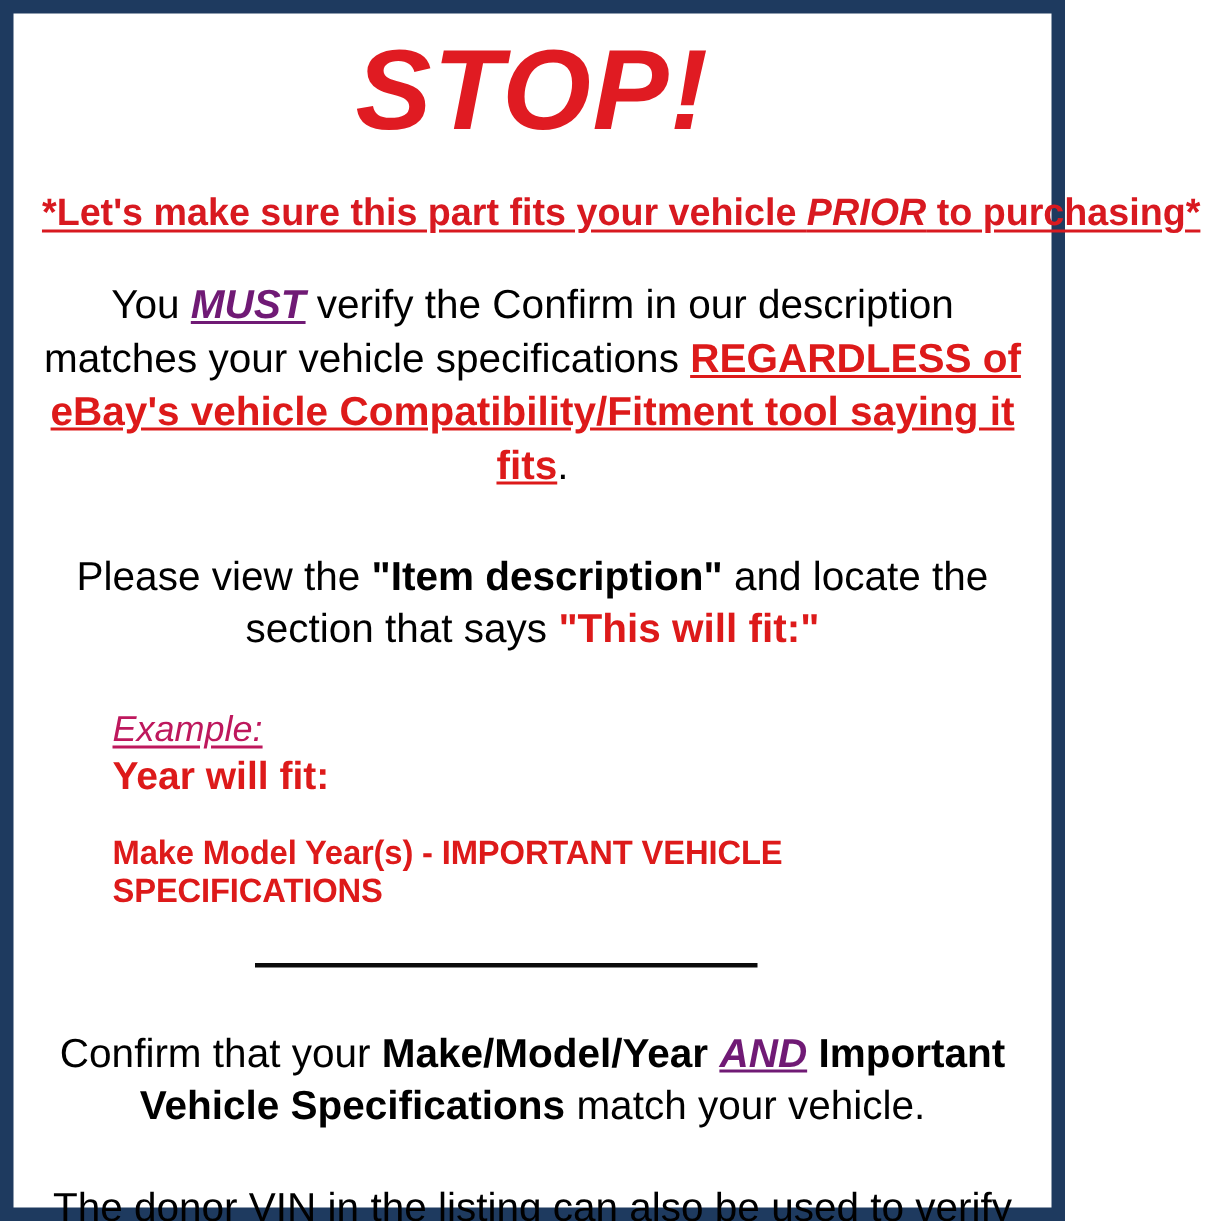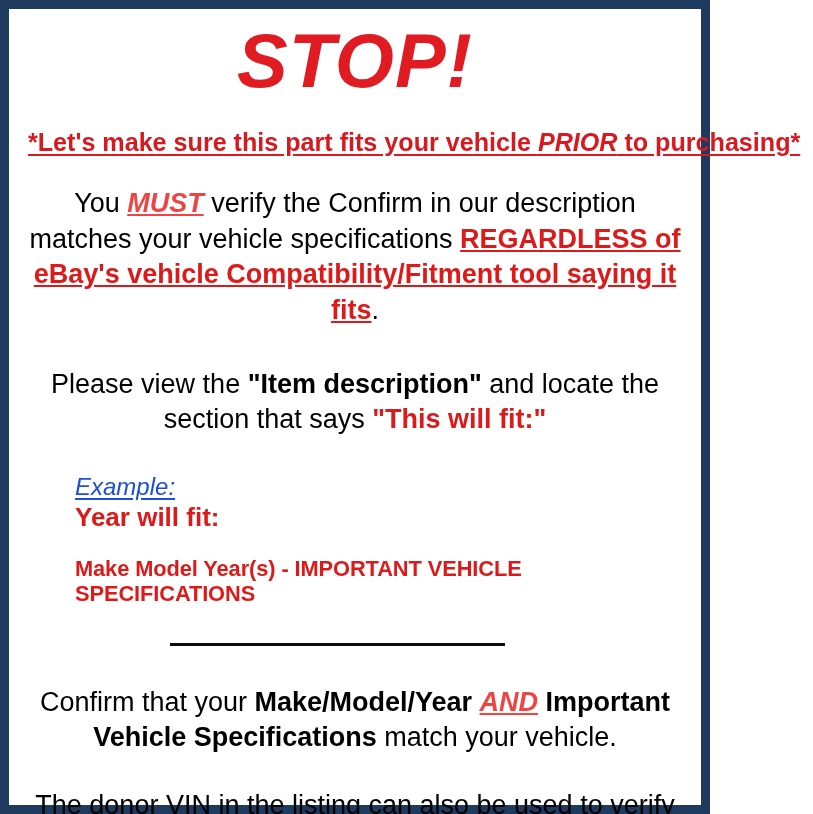--- a/index.html
+++ b/index.html
@@ -58,42 +58,42 @@
     margin: 0;
     padding: 0;
   }
 
   .p-must { margin-top: 30px; }
   .p-please { margin-top: 38px; }
   .p-confirm { margin-top: 32px; }
   .p-vin { margin-top: 32px; }
 
   .u-red-bi {
-    color: #ef4444;
+    color: #701a75;
     font-weight: bold;
     font-style: italic;
     text-decoration: underline;
     text-underline-offset: 2px;
   }
   .u-red-b {
     color: #dd1a1a;
     font-weight: bold;
     text-decoration: underline;
     text-underline-offset: 2px;
   }
   .b-black { font-weight: bold; color: #000; }
   .b-red { font-weight: bold; color: #dd1a1a; }
 
   .example-block {
     margin-top: 36px;
     padding-left: 52px;
     text-align: left;
   }
   .example-label {
-    color: #1d4ed8;
+    color: #be185d;
     font-style: italic;
     font-size: 24px;
     line-height: 1.1;
     text-decoration: underline;
     text-underline-offset: 3px;
     display: inline-block;
   }
   .example-fit {
     color: #dd1a1a;
     font-weight: bold;

